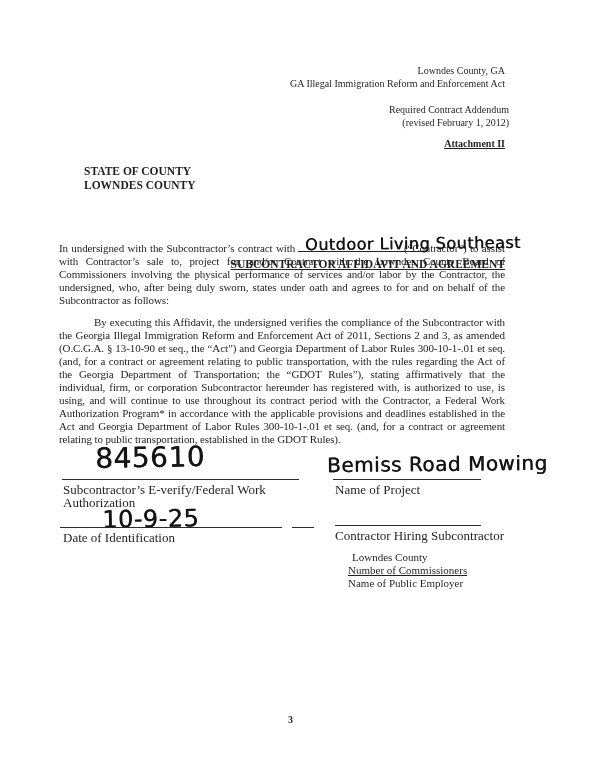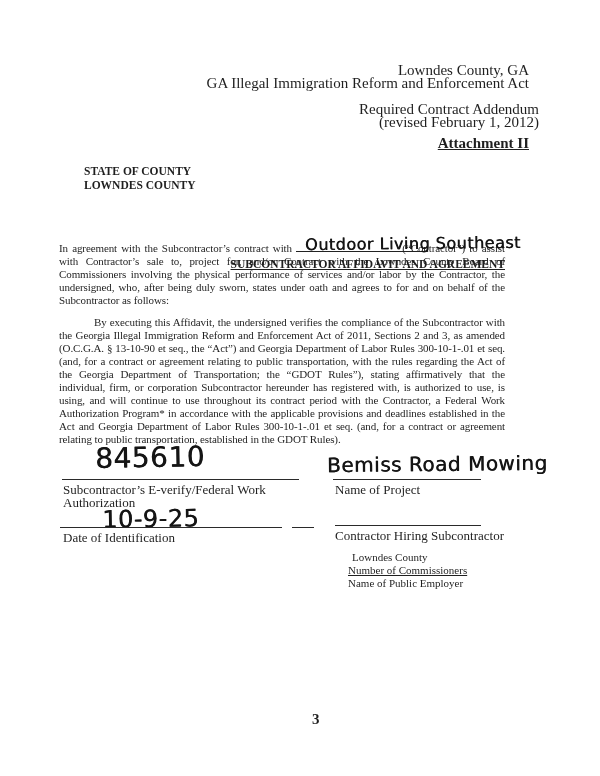--- a/index.html
+++ b/index.html
@@ -6,21 +6,21 @@
   .page {
     position:relative;
     width:600px; height:776px;
     margin:0 auto;
     background:#ffffff;
     font-family:"Liberation Serif","DejaVu Serif",serif;
     color:#1f1f1f;
     overflow:hidden;
   }
   .abs { position:absolute; }
-  .small { font-size:15px; line-height:13px;margin-left:24px; }
+  .small { font-size:10px; line-height:13px; }
   .hdr { text-align:right; }
   .bold { font-weight:bold; }
   .u { text-decoration:underline; }
   .center { text-align:right; }
   .para {
     font-size:11px; line-height:13px;
     text-align:justify;
     letter-spacing:-0.1px;
     margin:0;
   }
@@ -46,40 +46,40 @@
 </head>
 <body>
 
 <div class="page">
 
   <div class="abs small hdr" style="top:64px; left:0; width:505px;">
     <div>Lowndes County, GA</div>
     <div>GA Illegal Immigration Reform and Enforcement Act</div>
   </div>
 
-  <div class="abs small hdr" style="top:103px; left:10px; width:505px;">
+  <div class="abs small hdr" style="top:103px; left:4px; width:505px;">
     <div>Required Contract Addendum</div>
     <div>(revised February 1, 2012)</div>
   </div>
 
   <div class="abs small center bold" style="top:137px; left:59px; width:446px;">
     <span class="u">Attachment II</span>
   </div>
 
   <div class="abs bold" style="top:165px; left:84px; font-size:11.5px; line-height:13.5px;">
     <div>STATE OF COUNTY</div>
     <div>LOWNDES COUNTY</div>
   </div>
 
   <div class="abs center bold" style="top:216px; left:59px; width:446px; font-size:11.5px;margin-top:42px;">
     <span class="u">SUBCONTRACTOR AFFIDAVIT AND AGREEMENT</span>
   </div>
 
   <p class="abs para" style="top:242px; left:59px; width:446px;">
-    <span>In agreement with the Subcontractor’s contract with</span>
+    <span>In undersigned with the Subcontractor’s contract with</span>
     <span class="blank"></span>
     <span class="overlap-left">(“Contractor”) to assist with Contractor’s sale to, project for, and/or Contract with the Lowndes County Board of Commissioners involving the physical performance of services and/or labor by the Contractor, the undersigned, who, after being duly sworn, states under oath and agrees to for and on behalf of the Subcontractor as follows:</span>
   </p>
 
   <div class="abs hw" style="top:234px; left:305px; font-size:16px; transform:rotate(-0.6deg);">Outdoor Living Southeast</div>
 
   <p class="abs para indent" style="top:316px; left:59px; width:446px;">By executing this Affidavit, the undersigned verifies the compliance of the Subcontractor with the Georgia Illegal Immigration Reform and Enforcement Act of 2011, Sections 2 and 3, as amended (O.C.G.A. § 13-10-90 et seq., the “Act”) and Georgia Department of Labor Rules 300-10-1-.01 et seq. (and, for a contract or agreement relating to public transportation, with the rules regarding the Act of the Georgia Department of Transportation; the “GDOT Rules”), stating affirmatively that the individual, firm, or corporation Subcontractor hereunder has registered with, is authorized to use, is using, and will continue to use throughout its contract period with the Contractor, a Federal Work Authorization Program* in accordance with the applicable provisions and deadlines established in the Act and Georgia Department of Labor Rules 300-10-1-.01 et seq. (and, for a contract or agreement relating to public transportation, established in the GDOT Rules).</p>
 
   <div class="abs hw" style="top:441px; left:95px; font-size:28px; transform:rotate(-1deg);">845610</div>
   <div class="abs sigline" style="top:479px; left:62px; width:237px;"></div>

